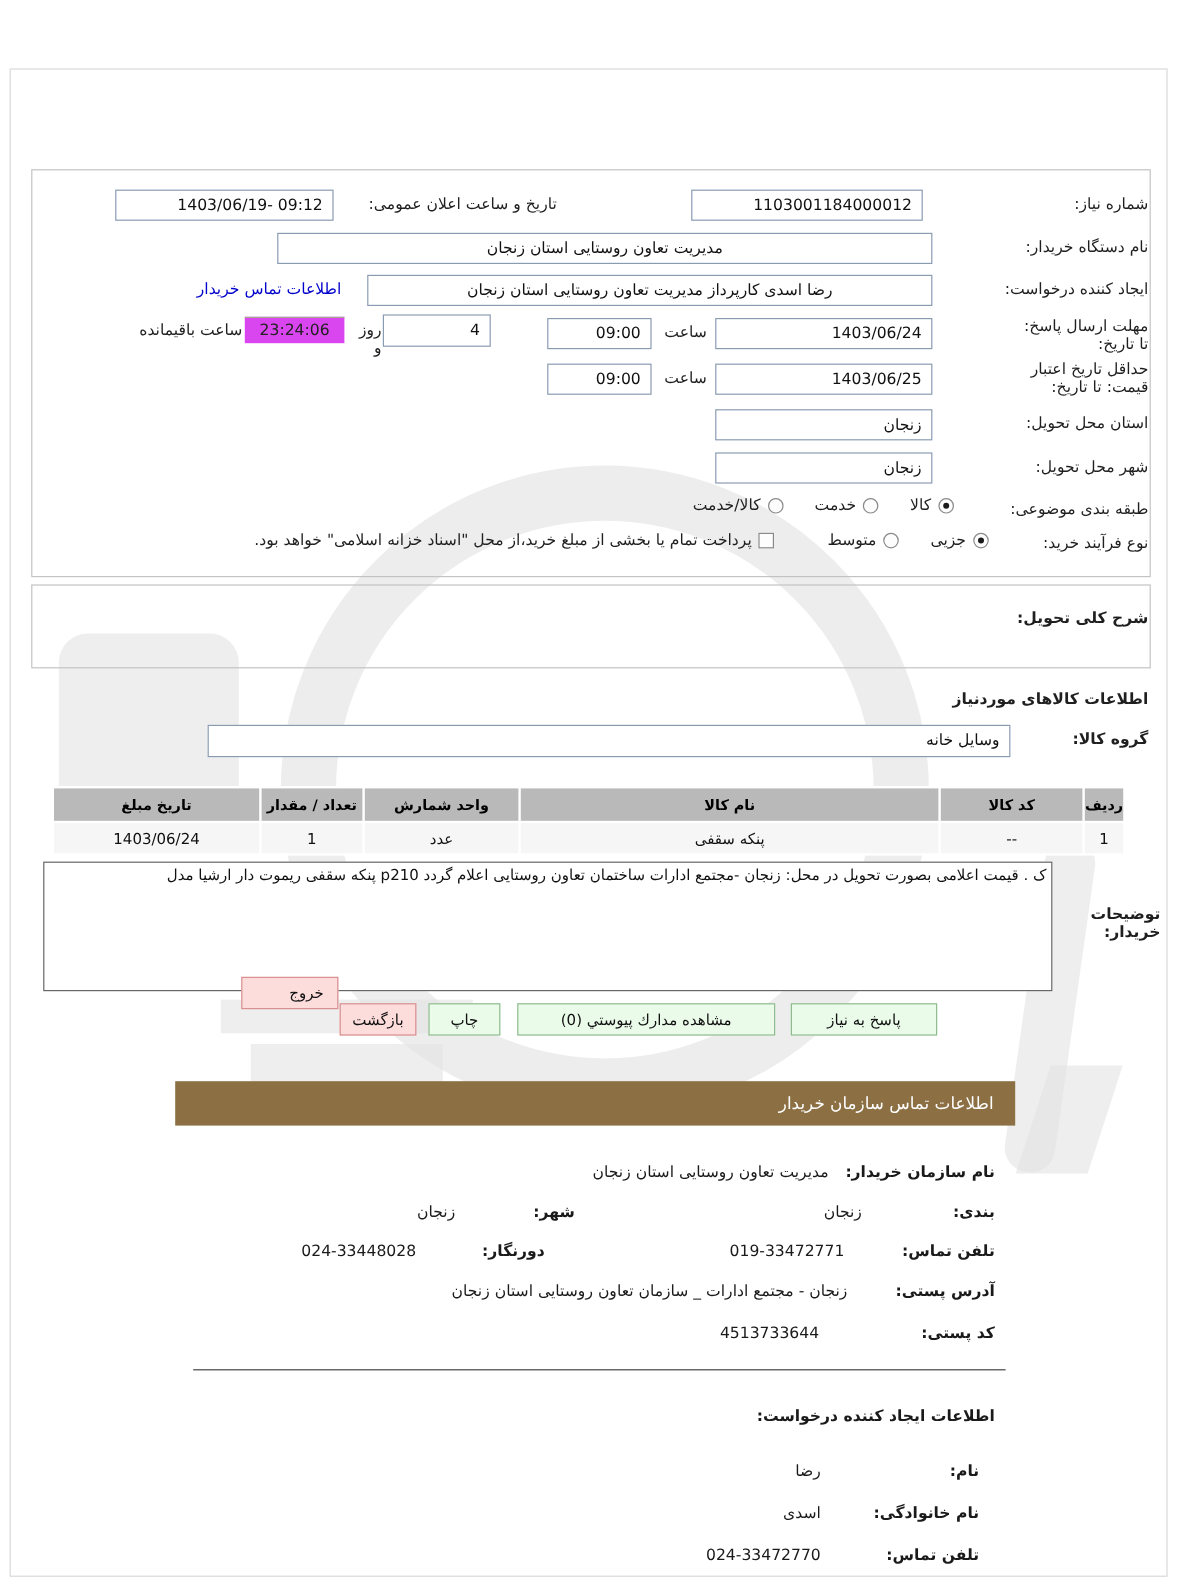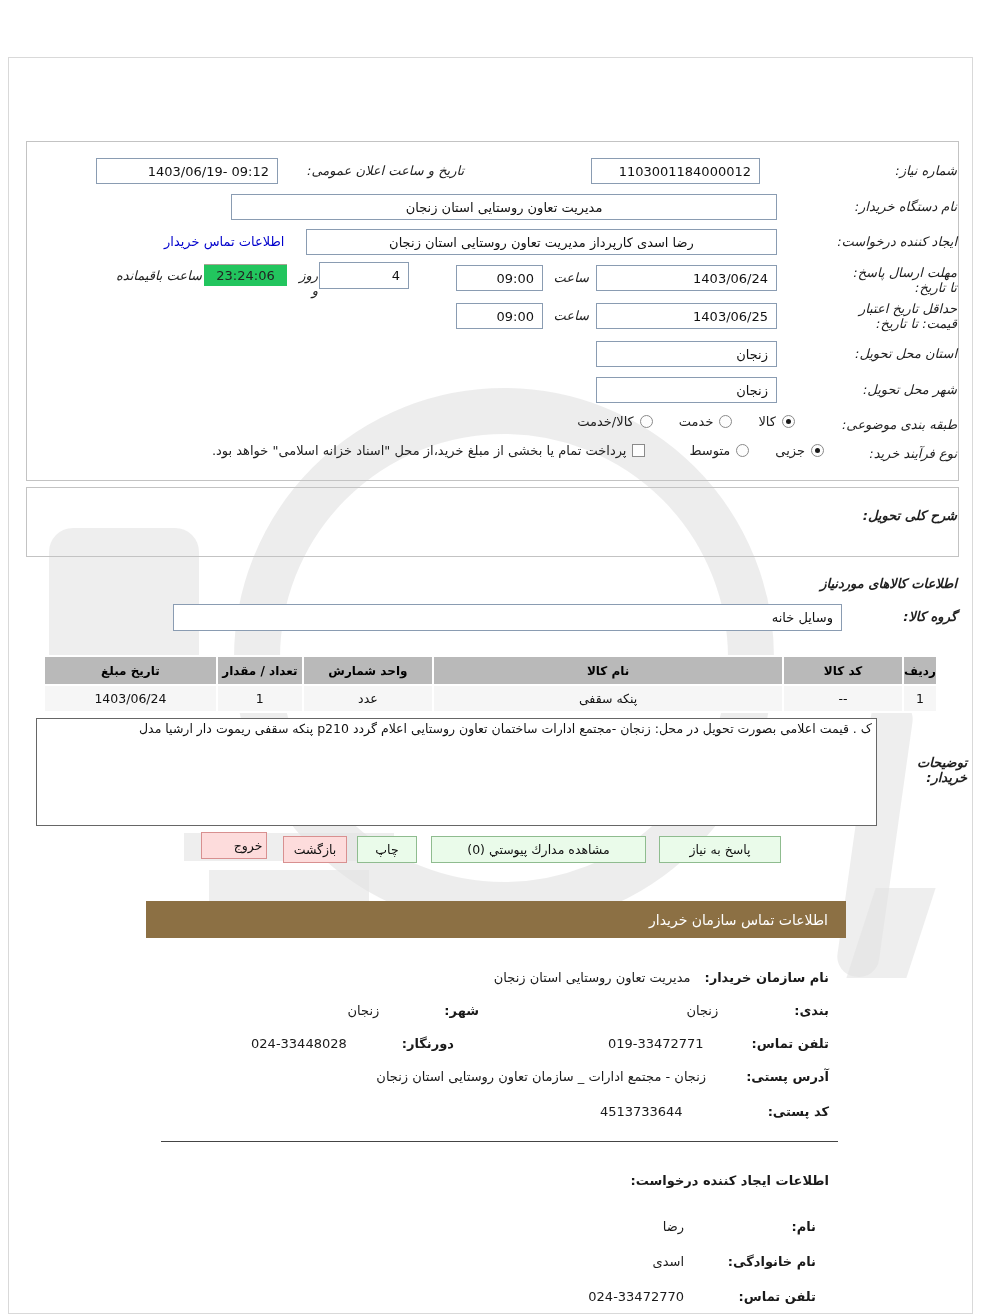--- a/index.html
+++ b/index.html
@@ -3,28 +3,28 @@
 <meta charset="utf-8">
 <style>
   * { margin:0; padding:0; box-sizing:border-box; }
   html,body { width:981px; height:1314px; background:#ffffff; font-family:"DejaVu Sans", sans-serif; overflow:hidden; }
   .page { position:absolute; left:8px; top:57px; width:965px; height:1257px; background:#fff; border:1px solid #d9d9d9; }
   .page > * { position:absolute; z-index:1; }
   .wm { z-index:0 !important; pointer-events:none; }
   .wm-ring { border:46px solid #e4e4e4; border-radius:50%; opacity:.65; }
   .wm-blob { background:#e2e2e2; opacity:.6; }
   .bar { background:#8c7044; color:#ffffff; font-size:14px; text-align:right; line-height:38px; padding-right:18px; direction:rtl; }
-  .lbl { color:#1f1f1f; font-size:13px; direction:rtl; text-align:right;font-style:italic; }
+  .lbl { color:#1f1f1f; font-size:13px; direction:rtl; text-align:right; }
   .lbl.b { font-weight:bold; }
   .panel { border:1px solid #c3c3c3; background:transparent; }
   input.fld { position:absolute; border:1px solid #8a9cb2; background:#fff; font-family:"DejaVu Sans", sans-serif; font-size:13px; color:#111; padding:0 8px; }
   .rtl-right { direction:rtl; text-align:right; }
   .rtl-center { direction:rtl; text-align:center; }
   .ltr-right { direction:ltr; text-align:right; }
-  .countdown { background:#22c55e; border-top:1px solid #a9a393; color:#222; font-size:13px; text-align:center; line-height:21px; overflow:hidden; }
+  .countdown { background:#d946ef; border-top:1px solid #a9a393; color:#222; font-size:13px; text-align:center; line-height:21px; overflow:hidden; }
   .link { color:#0000cc; font-size:13px; cursor:pointer; direction:rtl; }
   .radio { display:inline-block; width:13px; height:13px; border:1px solid #8a8a8a; border-radius:50%; background:#fdfdfd; position:relative; vertical-align:middle; }
   .radio.sel::after { content:""; position:absolute; left:3px; top:3px; width:5px; height:5px; border-radius:50%; background:#1a1a1a; }
   .checkbox { display:inline-block; width:13px; height:13px; border:1px solid #8a8a8a; background:#fdfdfd; vertical-align:middle; }
   .optrow { direction:rtl; display:flex; align-items:center; font-size:13px; color:#1f1f1f; }
   .optrow .olabel { margin:0 6px 0 0; }
   .optrow .gap { width:26px; }
   textarea.ta, .ta { position:absolute; border:1px solid #7c8fa6; background:#fff; font-family:"DejaVu Sans", sans-serif; font-size:12.5px; color:#111; resize:none; overflow:hidden; white-space:pre; padding:2px 4px; }
   table.goods { border-collapse:separate; border-spacing:2px; direction:rtl; width:895px; background:#fff; }
   table.goods th { background:#b9b9b9; color:#000; font-size:12px; font-weight:bold; height:27px; }
@@ -46,21 +46,21 @@
   <div class="wm wm-blob" style="left:40px; top:470px; width:150px; height:150px; border-radius:24px;"></div>
   <div class="wm wm-blob" style="left:175px; top:775px; width:210px; height:28px;"></div>
   <div class="wm wm-blob" style="left:200px; top:812px; width:160px; height:50px;"></div>
   <div class="wm wm-blob" style="left:845px; top:640px; width:42px; height:280px; border-radius:20px; transform:rotate(8deg);"></div>
   <div class="wm wm-blob" style="left:852px; top:830px; width:60px; height:90px; transform:skewX(-18deg);"></div>
 
 
   <div class="panel" style="left:17px; top:83px; width:933px; height:340px;"></div>
 
   <div class="lbl" style="right:15px; top:105px; width:125px;">شماره نیاز:</div>
-  <input class="fld ltr-right" style="left: 582px; top: 100px; width: 169px; height: 26px;" value="1103001184000012">
+  <input class="fld ltr-right" style="left: 567px; top: 100px; width: 193px; height: 26px;" value="1103001184000012">
   <div class="lbl" style="left:275px; top:105px; width:180px;">تاریخ و ساعت اعلان عمومی:</div>
   <input class="fld ltr-right" style="left: 87px; top: 100px; width: 182px; height: 26px;" value="1403/06/19- 09:12">
 
   <div class="lbl" style="right:15px; top:141px; width:125px;">نام دستگاه خریدار:</div>
   <input class="fld rtl-center" style="left: 222px; top: 136px; width: 546px; height: 26px;" value="مدیریت تعاون روستایی استان زنجان">
 
   <div class="lbl" style="right:15px; top:176px; width:125px;">ایجاد کننده درخواست:</div>
   <input class="fld rtl-center" style="left: 297px; top: 171px; width: 471px; height: 26px;" value="رضا اسدی کارپرداز مدیریت تعاون روستایی استان زنجان">
   <div class="link" style="left:155px; top:176px;">اطلاعات تماس خریدار</div>
 
@@ -138,21 +138,21 @@
       </table>
   </div>
 
   <textarea class="ta" style="left: 27px; top: 660px; width: 841px; height: 108px; direction: rtl; text-align: right; border-color: rgb(102, 102, 102);">ک . قیمت اعلامی بصورت تحویل در محل: زنجان -مجتمع ادارات ساختمان تعاون روستایی اعلام گردد p210 پنکه سقفی ریموت دار ارشیا مدل</textarea>
   <div class="lbl b" style="right:5px; top:697px; width:88px;">توضیحات خریدار:</div>
 
   <div class="btn green" style="left:650px; top:778px; width:122px;">پاسخ به نیاز</div>
   <div class="btn green" style="left:422px; top:778px; width:215px;">مشاهده مدارك پیوستي (0)</div>
   <div class="btn green" style="left:348px; top:778px; width:60px;">چاپ</div>
   <div class="btn pink" style="left:274px; top:778px; width:64px;">بازگشت</div>
-  <div class="btn pink" style="left:192px; top:774px; width:66px;padding-left:28px;">خروج</div>
+  <div class="btn pink" style="left:192px; top:756px; width:81px;padding-left:28px;">خروج</div>
 
   <div class="bar" style="left:137px; top:843px; width:700px; height:37px;">اطلاعات تماس سازمان خریدار</div>
 
   <div class="crow" style="right:143px; top:912px;">
     <span class="clabel">نام سازمان خریدار:</span>
     <span class="cval">مدیریت تعاون روستایی استان زنجان</span>
   </div>
   <div class="crow" style="right:143px; top:945px;">
     <span class="clabel">بندی:</span>
     <span class="cval" style="margin-right:76px;">زنجان</span>

